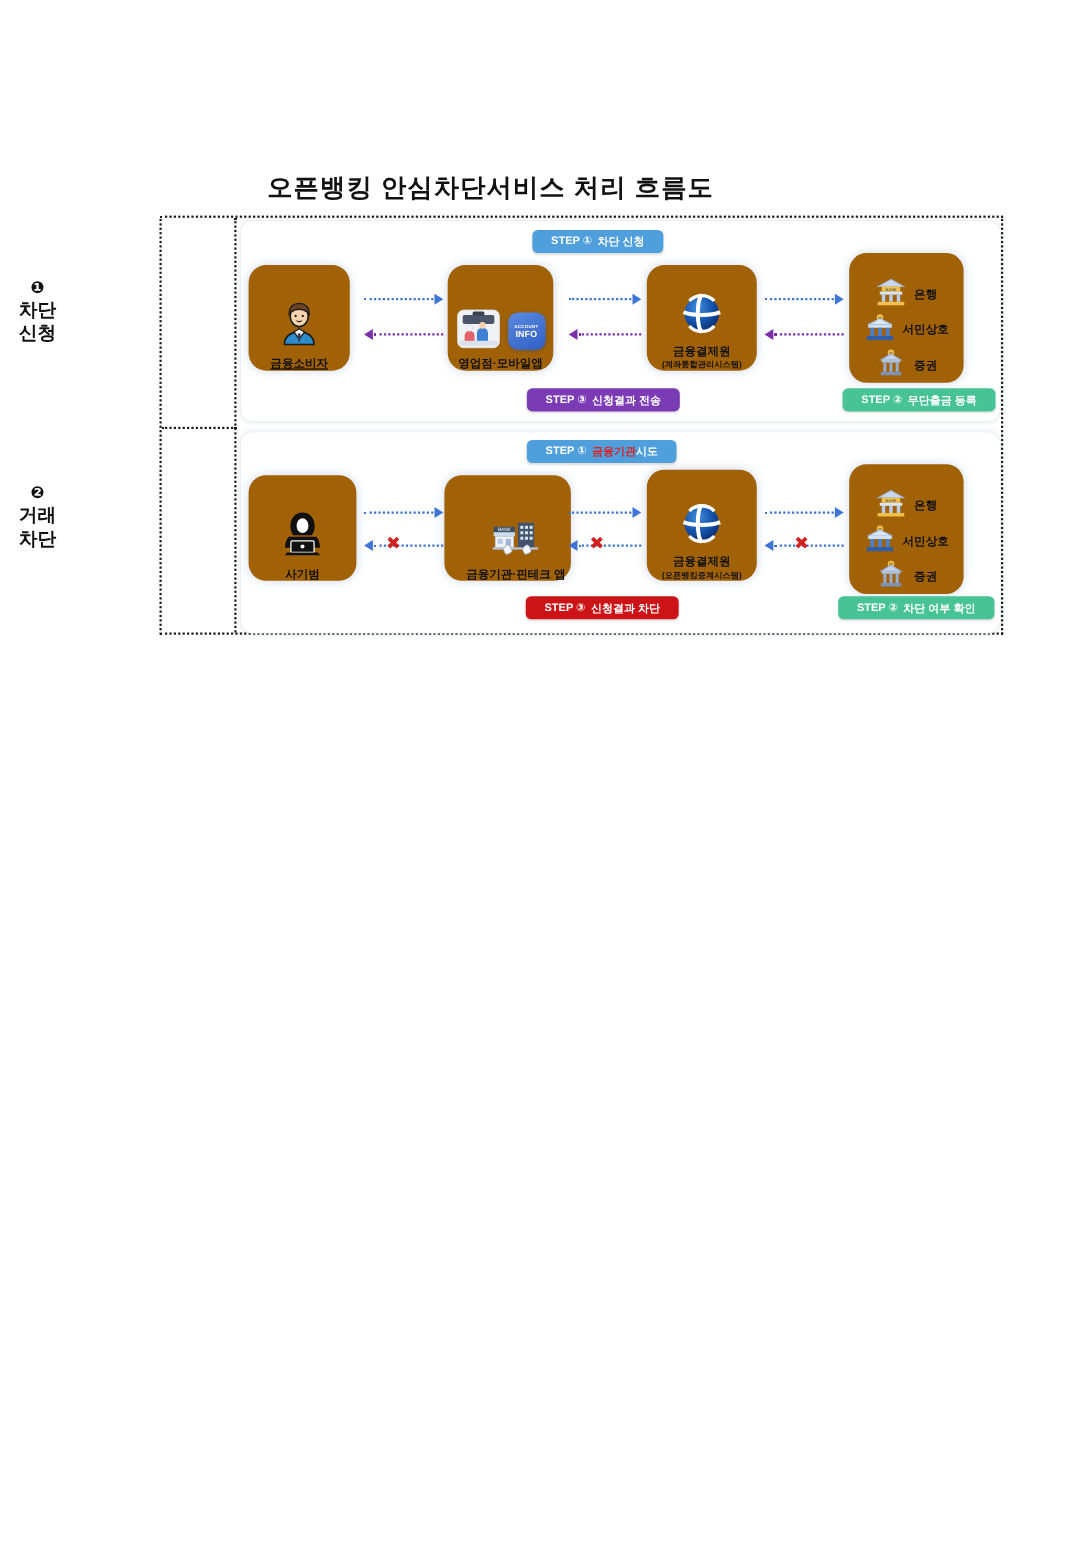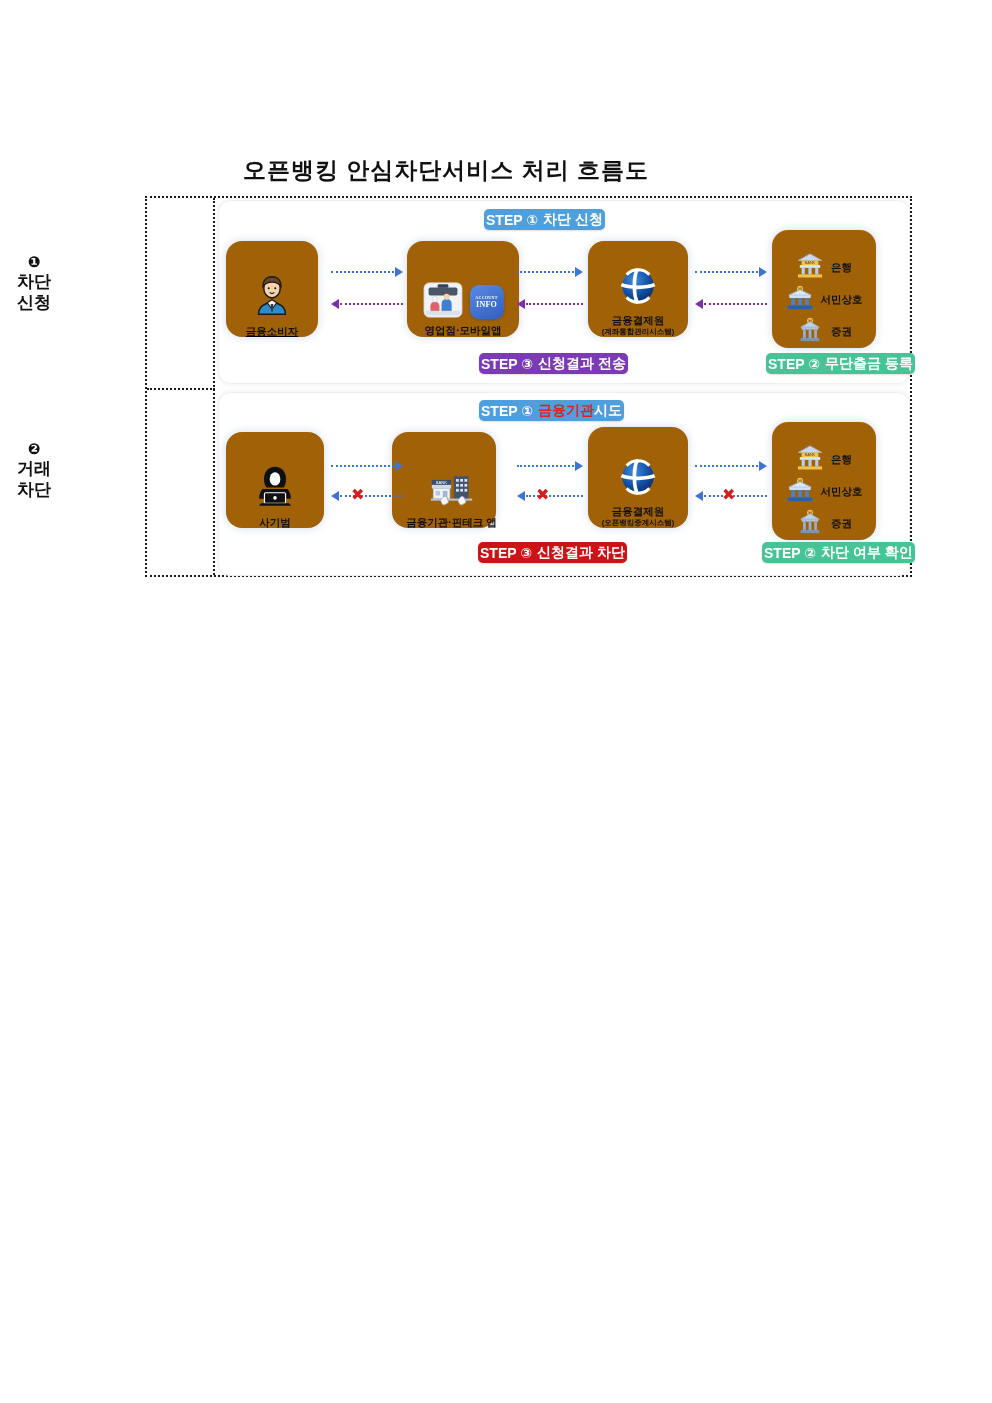--- a/index.html
+++ b/index.html
@@ -57,39 +57,39 @@
     font-size:10.5px;font-weight:bold;color:#101010;text-align:center;
     line-height:1.15;margin-top:3px;white-space:nowrap;
   }
   .node .sub{
     font-size:7.5px;font-weight:bold;color:#101010;text-align:center;
     margin-top:1px;white-space:nowrap;
   }
 
   
   .n-consumer1{left:226px;top:241px;width:92px;height:96px;text-decoration:underline;}
-  .n-branch1 {left:407px;top:241px;width:112px;height:96px;font-family:Liberation Serif, serif;}
+  .n-branch1 {left:407px;top:241px;width:96px;height:96px;}
   .n-kftc1   {left:588px;top:241px;width:100px;height:96px;}
   .n-inst1   {left:772px;top:230px;width:104px;height:118px;}
   
   .n-fraud2  {left:226px;top:432px;width:98px;height:96px;}
-  .n-fin2    {left:392px;top:432px;width:104px;height:96px;padding-left:15px;}
+  .n-fin2    {left:404px;top:432px;width:115px;height:96px;padding-left:15px;}
   .n-kftc2   {left:588px;top:427px;width:100px;height:101px;}
   .n-inst2   {left:772px;top:422px;width:104px;height:118px;}
 
   
   .inst-row{display:flex;align-items:center;gap:7px;height:32px;}
   .inst-row .nm{font-size:10.5px;font-weight:bold;color:#101010;white-space:nowrap;}
 
   
   .badge{
     position:absolute;border-radius:5px;color:#ffffff;
-    font-size:14px;font-weight:bold;white-space:nowrap;
+    font-size:10px;font-weight:bold;white-space:nowrap;
     display:flex;align-items:center;justify-content:space-between;
-    padding:0 2px;height:21px;box-shadow:0 1px 2px rgba(0,0,0,.13);
+    padding:0 17px;height:21px;box-shadow:0 1px 2px rgba(0,0,0,.13);
   }
   .badge .sp{margin-right:5px;}
   .b-step1a{left:484px;top:209px;background:#4f9fdc;}
   .b-step3a{left:479px;top:353px;background:#7b3bb5;}
   .b-step2a{left:766px;top:353px;background:#47c396;}
   .b-step1b{left:479px;top:400px;background:#4f9fdc;}
   .b-step3b{left:478px;top:542px;background:#cc1417;}
   .b-step2b{left:762px;top:542px;background:#47c396;}
   .hl-red{color:#e02020;}
 

